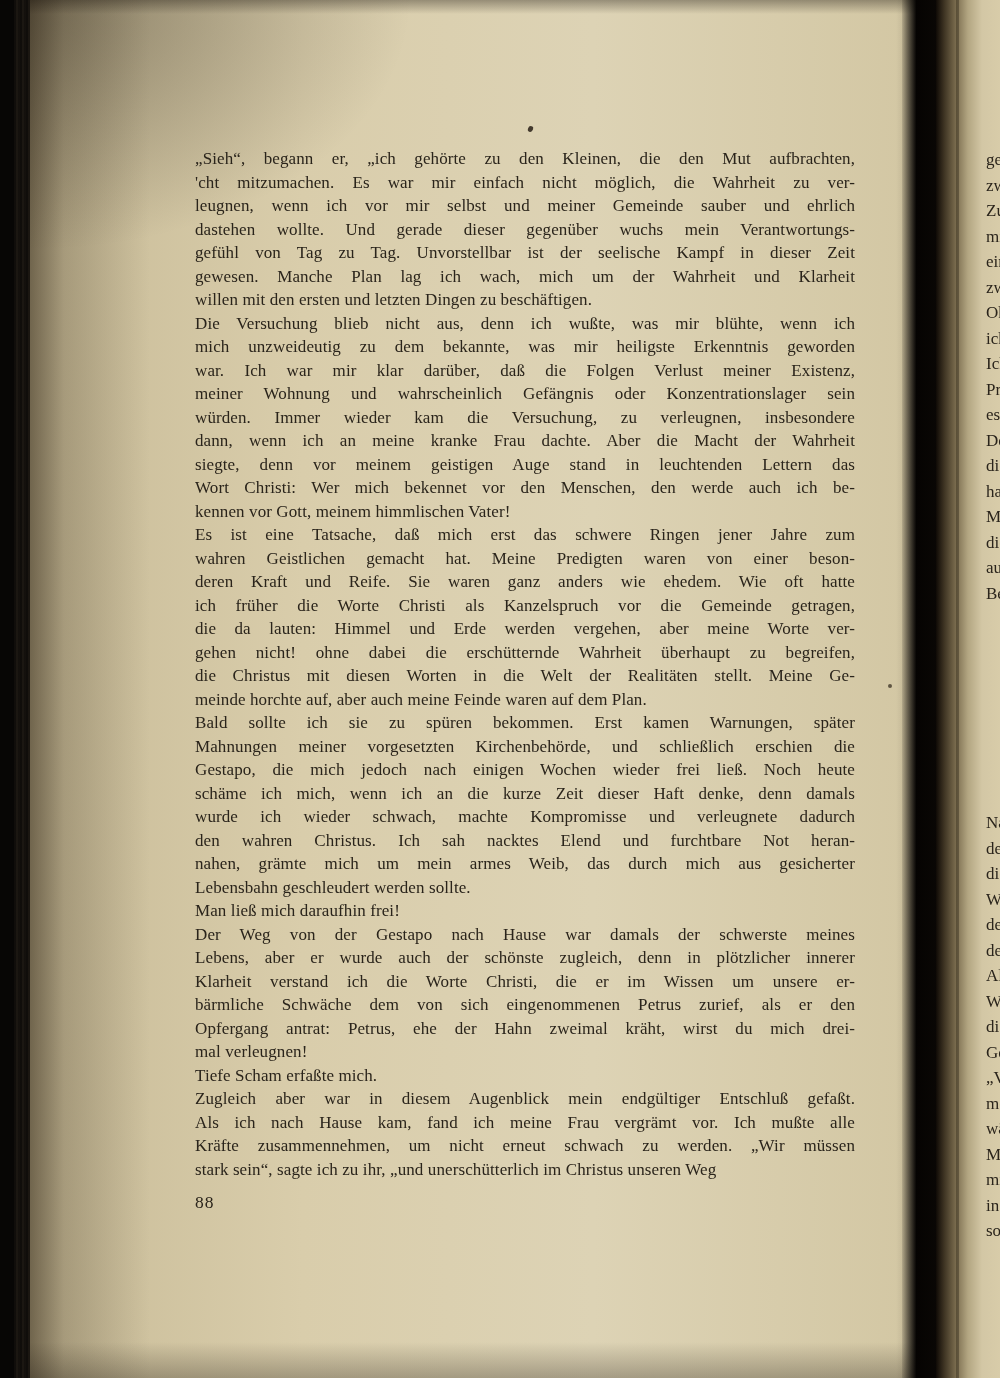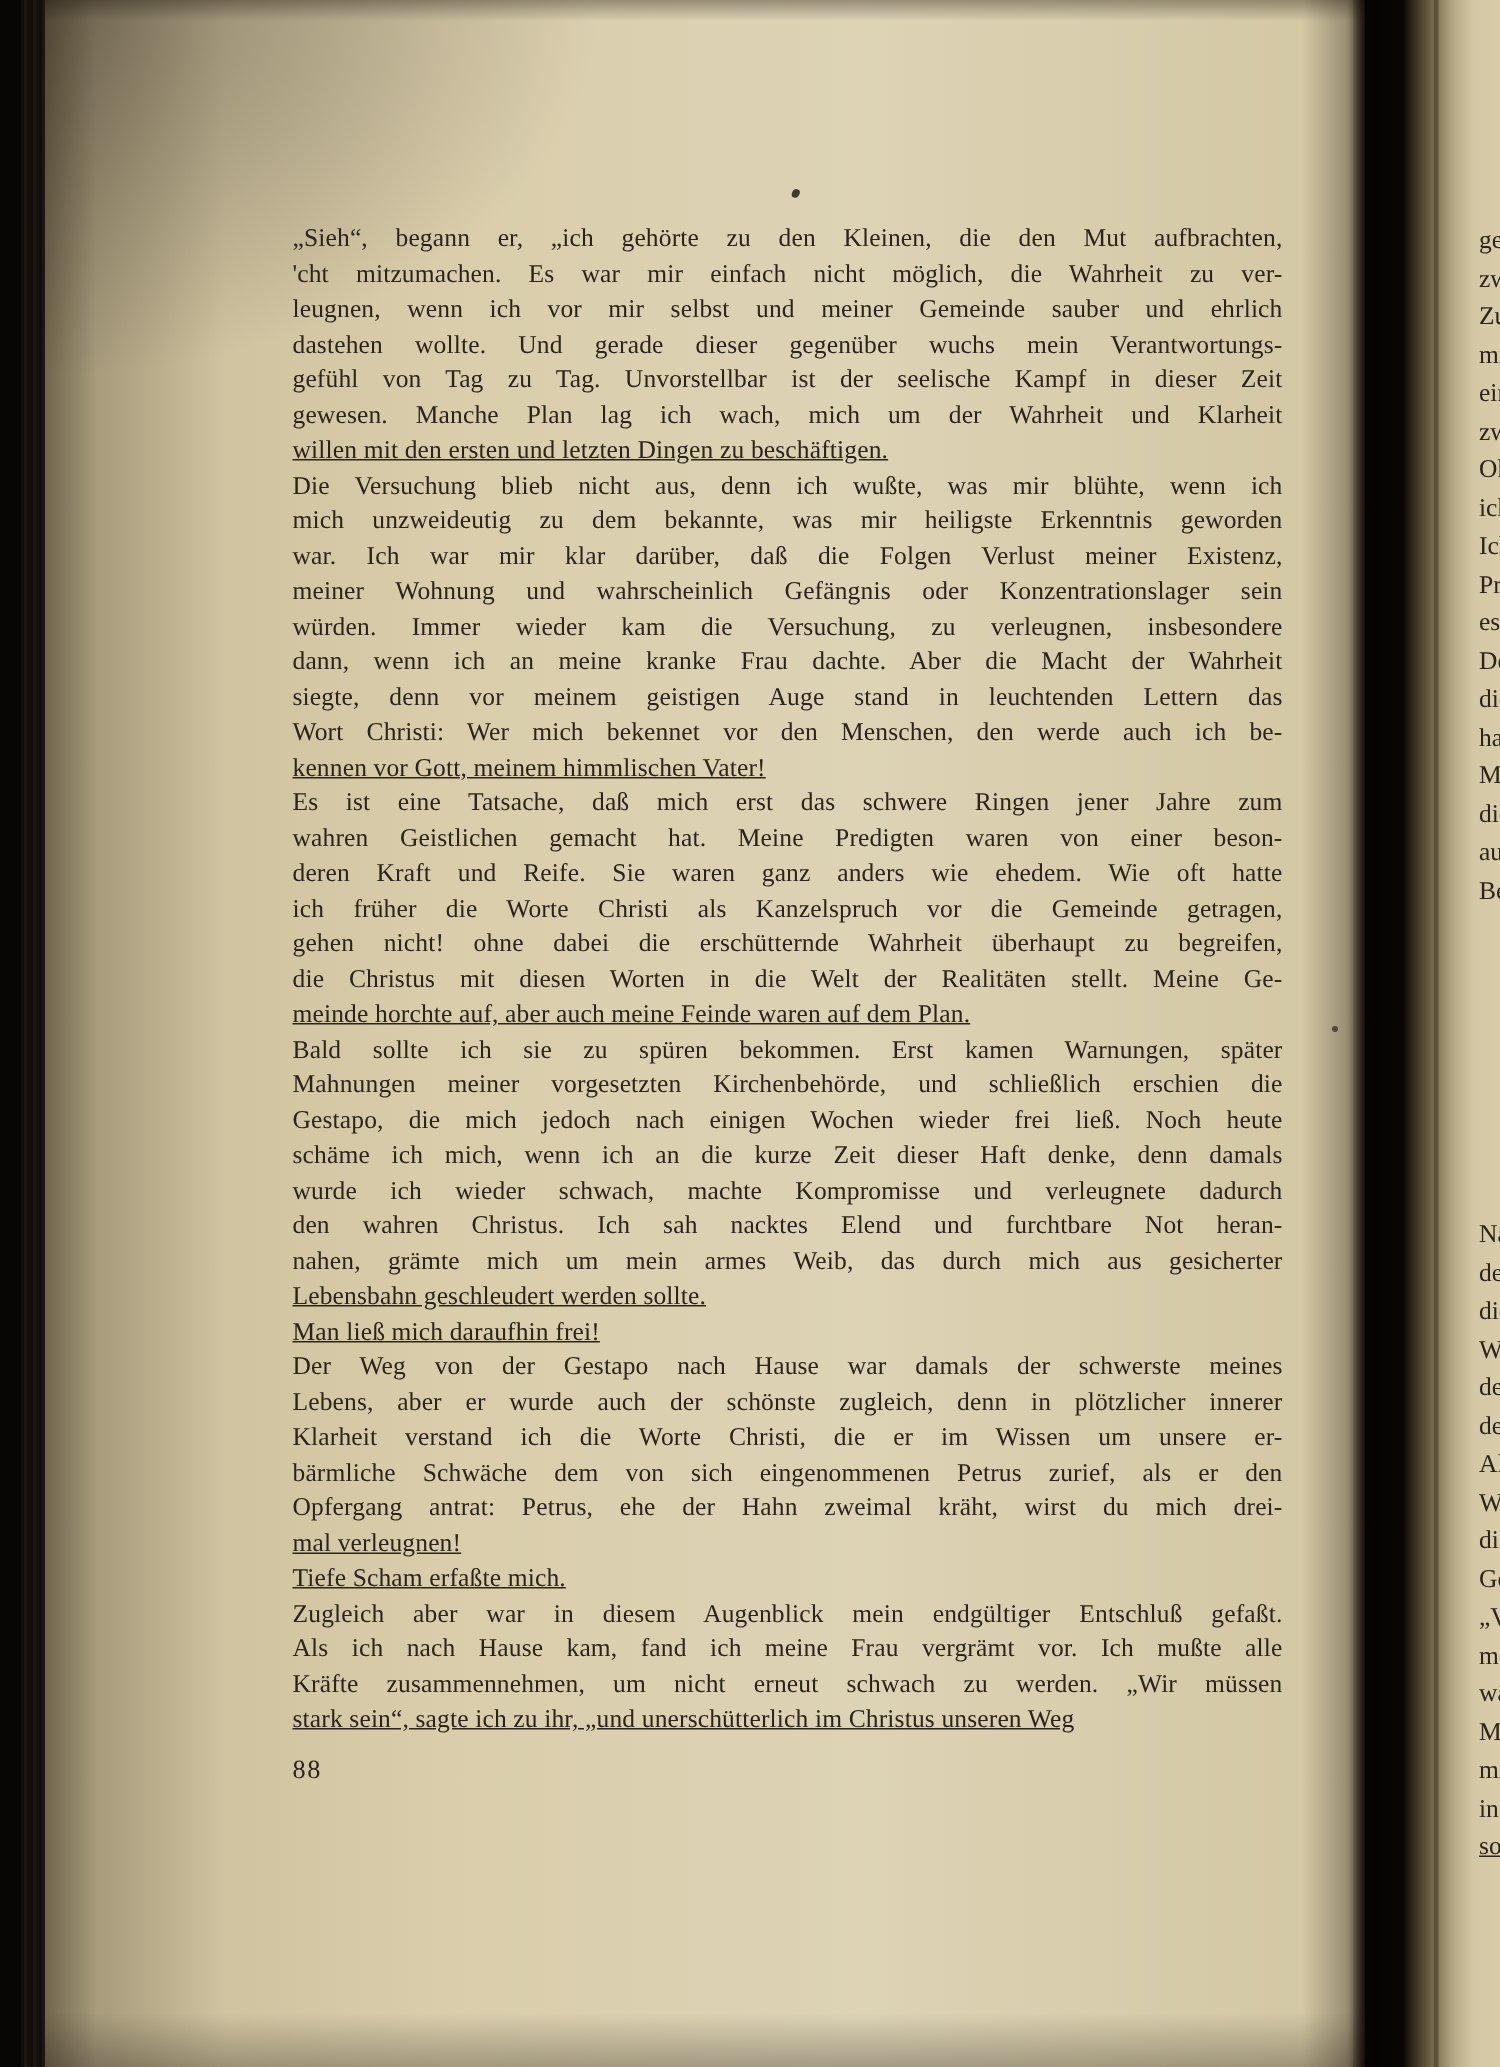--- a/index.html
+++ b/index.html
@@ -35,33 +35,34 @@
   .page-main {
     position: absolute;
     left: 30px; top: 0; width: 880px; height: 1378px;
     background:
       linear-gradient(180deg, rgba(20,14,8,.35) 0, rgba(20,14,8,0) 14px),
       linear-gradient(0deg, rgba(20,14,8,.28) 0, rgba(20,14,8,0) 36px),
       radial-gradient(60% 26% at 0% 0%, rgba(25,18,10,.38), transparent 70%),
       linear-gradient(90deg, rgba(40,30,16,.55) 0, rgba(40,30,16,.22) 34px, rgba(40,30,16,0) 120px),
       linear-gradient(270deg, rgba(22,13,6,.85) 0, rgba(22,13,6,.30) 12px, rgba(22,13,6,0) 42px),
       linear-gradient(90deg, var(--paper-dark, #c9bc98) 0%, var(--paper, #d9cdab) 30%, #ddd3b5 62%, #d2c6a2 100%);
+    padding-left: 28px;
   }
 
   .text-block {
     position: absolute;
     left: 165px; top: 147px; width: 660px;
     color: var(--ink, #2a241b);
     font-size: 17px;
     line-height: 23.5px;
     letter-spacing: .1px;
   }
   .para { margin: 0; }
   .line { text-align: justify; text-align-last: justify; }
-  .line.last { text-align-last: left; text-decoration: underline; }
+  .line.last { text-align-last: left; }
 
   .page-number {
     margin-top: 10px;
     font-size: 17.5px;
     letter-spacing: 1px;
   }
 
   
   .speck-top {
     position: absolute; left: 498px; top: 126px;
@@ -132,20 +133,21 @@
           <div class="line">dann, wenn ich an meine kranke Frau dachte.  Aber die Macht der Wahrheit</div>
           <div class="line">siegte, denn vor meinem geistigen Auge stand in leuchtenden Lettern das</div>
           <div class="line">Wort Christi: Wer mich bekennet vor den Menschen, den werde auch ich be-</div>
           <div class="line last">kennen vor Gott, meinem himmlischen Vater!</div>
         </div>
       <div class="para">
           <div class="line">Es ist eine Tatsache, daß mich erst das schwere Ringen jener Jahre zum</div>
           <div class="line">wahren Geistlichen gemacht hat.   Meine Predigten waren von einer beson-</div>
           <div class="line">deren Kraft und Reife.  Sie waren ganz anders wie ehedem.   Wie oft hatte</div>
           <div class="line">ich früher die Worte Christi als Kanzelspruch vor die Gemeinde getragen,</div>
+          <div class="line">die da lauten: Himmel und Erde werden vergehen, aber meine Worte ver-</div>
           <div class="line">gehen nicht! ohne dabei die erschütternde Wahrheit überhaupt zu begreifen,</div>
           <div class="line">die Christus mit diesen Worten in die Welt der Realitäten stellt.  Meine Ge-</div>
           <div class="line last">meinde horchte auf, aber auch meine Feinde waren auf dem Plan.</div>
         </div>
       <div class="para">
           <div class="line">Bald sollte ich sie zu spüren bekommen.   Erst kamen Warnungen, später</div>
           <div class="line">Mahnungen meiner vorgesetzten Kirchenbehörde, und schließlich erschien die</div>
           <div class="line">Gestapo, die mich jedoch nach einigen Wochen wieder frei ließ.  Noch heute</div>
           <div class="line">schäme ich mich, wenn ich an die kurze Zeit dieser Haft denke, denn damals</div>
           <div class="line">wurde ich wieder schwach, machte Kompromisse und verleugnete dadurch</div>

